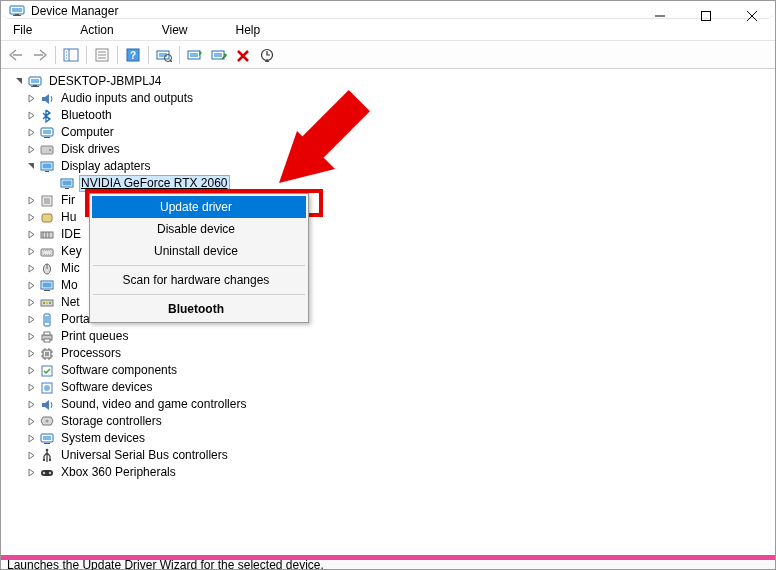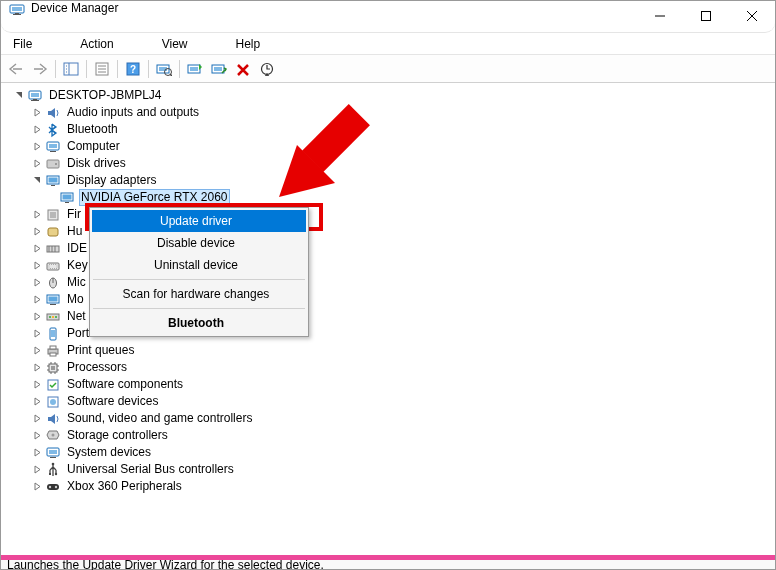--- a/index.html
+++ b/index.html
@@ -1,38 +1,38 @@
 <!DOCTYPE html>
 <html><head>
 <meta charset="utf-8">
 <style>
   * { box-sizing: border-box; }
   html,body { margin:0; padding:0; font-family: "Segoe UI", Tahoma, sans-serif; font-size:12px; color:#000; background:#fff; }
   .window { width:776px; height:570px; border:1px solid #999; background:#fff; display:flex; flex-direction:column; position:relative; }
-  .titlebar { height:32px; display:flex; align-items:flex-start; padding:0 0 0 8px; border-bottom:1px solid #e5e5e5;border-radius:10px; }
+  .titlebar { height:18px; display:flex; align-items:flex-end; padding:0 0 0 8px; border-bottom:1px solid #e5e5e5;border-radius:10px; }
   .titlebar .icon { width:16px; height:16px; margin-right:6px; display:flex; align-items:center; justify-content:center; }
   .titlebar .title { flex:1; font-size:12px; }
   .winctrls { display:flex; height:100%; }
   .winctrl { width:46px; height:30px; display:flex; align-items:center; justify-content:center; font-family:Arial,sans-serif; font-size:12px; color:#222; }
   .menubar { height:22px; display:flex; align-items:center; padding:0 4px; border-bottom:1px solid #e5e5e5;gap:32px; }
   .menuitem { padding:2px 8px; font-size:12px; }
   .toolbar { height:28px; display:flex; align-items:center; padding:2px 4px; border-bottom:1px solid #d0d0d0; gap:2px; background:#fdfdfd; }
   .tbtn { width:22px; height:22px; display:flex; align-items:center; justify-content:center; border:1px solid transparent; border-radius:2px; }
   .tbtn.disabled { opacity:.4; pointer-events:none; }
   .tbsep { width:1px; height:18px; background:#d0d0d0; margin:0 2px; }
   .tree { flex:1; overflow:auto; padding:4px 0 4px 0; background:#fff; position:relative; }
   .row { display:flex; align-items:center; height:17px; line-height:17px; white-space:nowrap; }
   .twisty { width:16px; display:flex; align-items:center; justify-content:center; color:#666; font-size:9px; cursor:pointer; }
   .twisty.empty { visibility:hidden; }
   .nicon { width:16px; height:16px; margin-right:4px; display:flex; align-items:center; justify-content:center; }
   .label { padding:0 2px;text-align:center; }
   .label.sel { background:#cde8ff; box-shadow:0 0 0 1px #7eb4ea inset; }
   .indent0 { padding-left:10px; }
-  .indent1 { padding-left:28px; }
-  .indent2 { padding-left:42px; }
+  .indent1 { padding-left:22px; }
+  .indent2 { padding-left:42px;text-decoration:underline; }
   .ctxmenu { position:absolute; background:#f5f5f5; border:1px solid #999; box-shadow:2px 2px 4px rgba(0,0,0,.25); padding:2px; font-size:12px; min-width:220px; z-index:5; }
   .ctxitem { padding:4px 20px 4px 14px;text-align:center; }
   .ctxitem.highlight { background:#0078d7; color:#fff; }
   .ctxitem.bold { font-weight:bold; }
   .ctxsep { height:1px; background:#d0d0d0; margin:3px 1px; }
   .redbox { position:absolute; border:4px solid #e60000; pointer-events:none; z-index:3; }
   .arrow { position:absolute; z-index:4; pointer-events:none; }
   .statusbar { height:14px; border-top:5px solid #ec4899; display:flex; align-items:center; padding:0 6px; font-size:12px; background:#f9f9f9; }
   svg { display:block; }
 </style>

